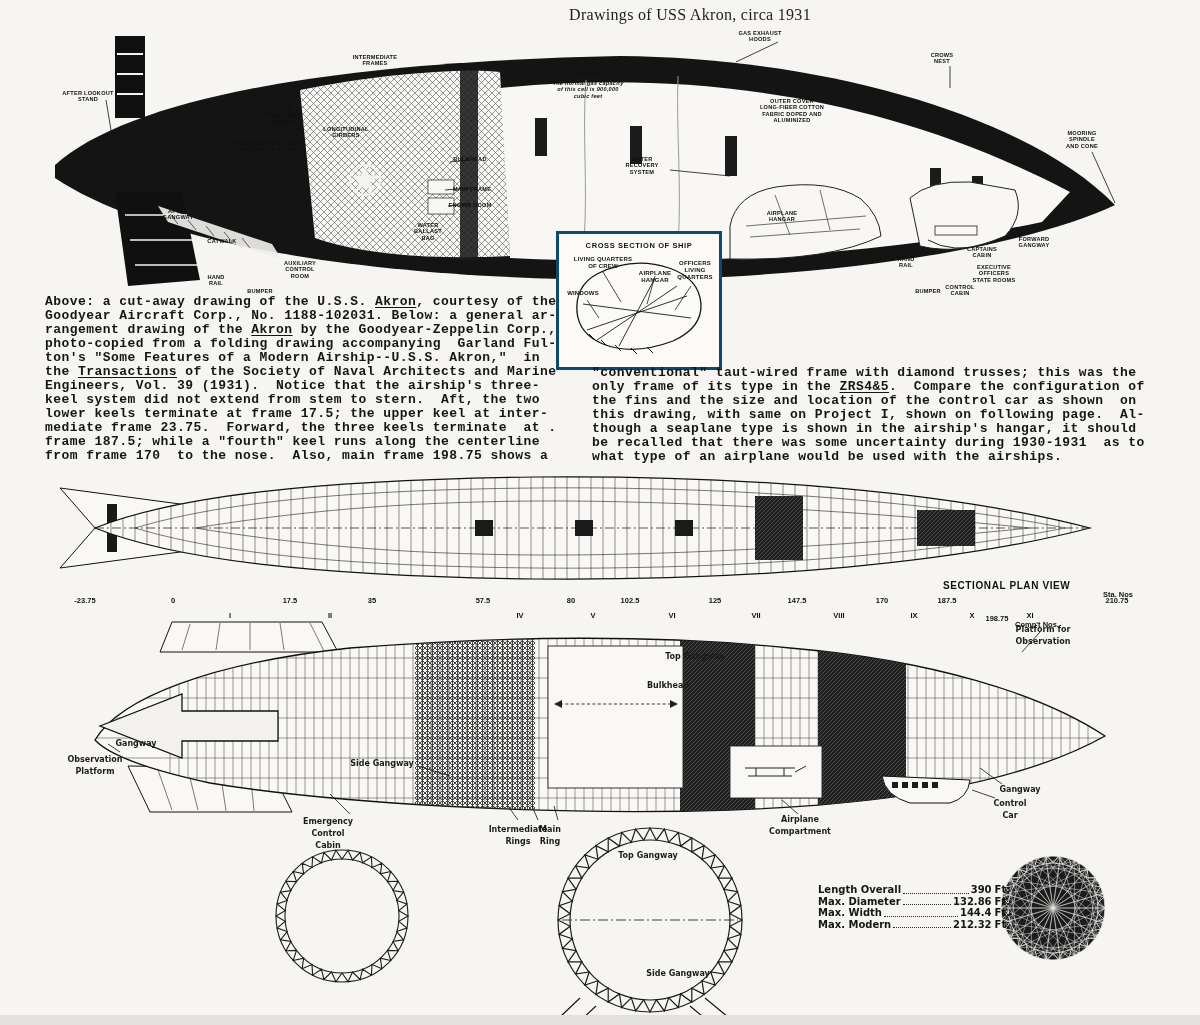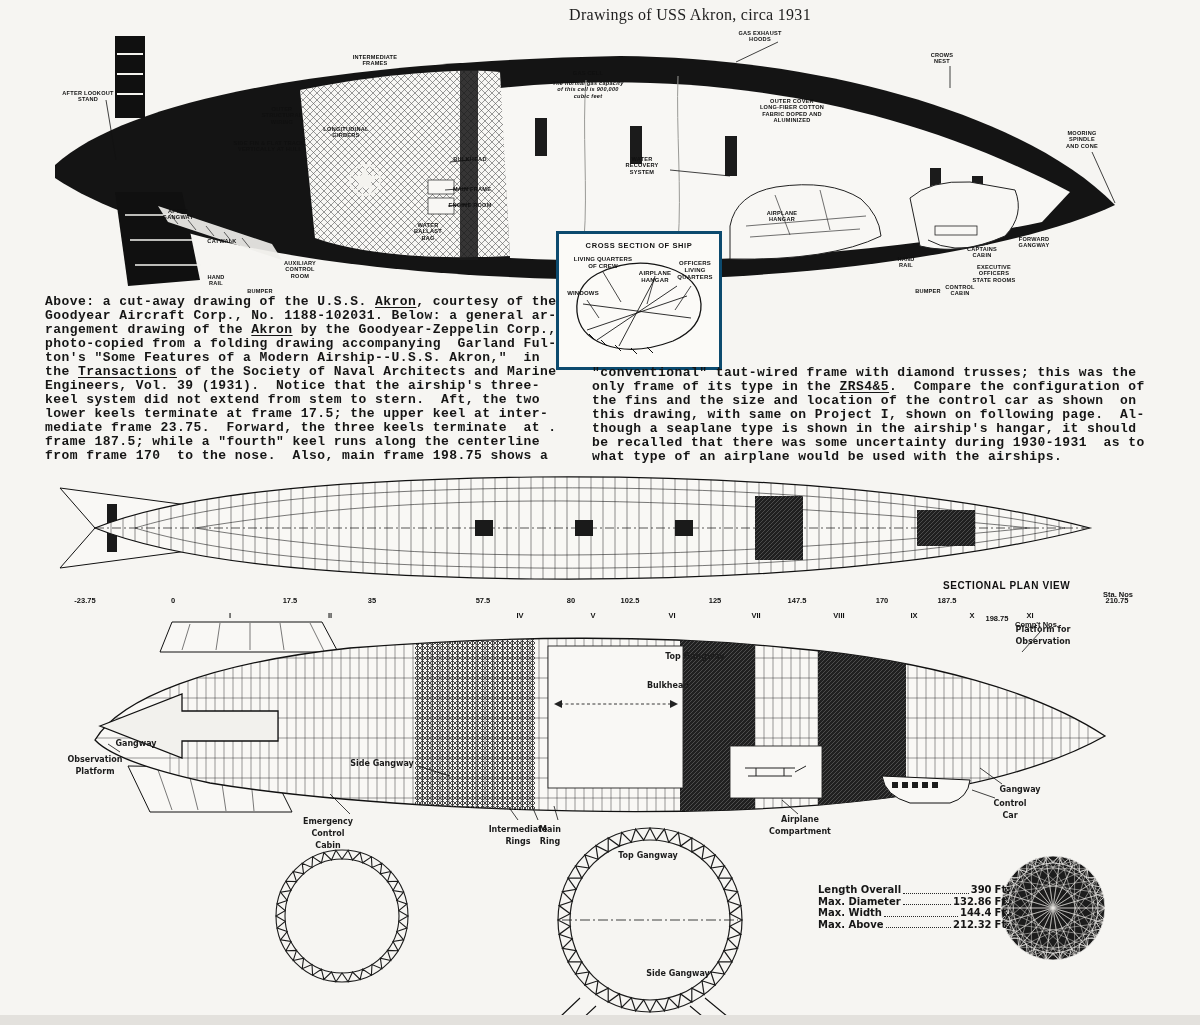--- a/index.html
+++ b/index.html
@@ -623,21 +623,21 @@
         <span>132.86</span>
         <span class="unit">Ft.</span>
       </div>
       <div class="dimrow">
         <span>Max. Width</span>
         <span class="fill"></span>
         <span>144.4</span>
         <span class="unit">Ft.</span>
       </div>
       <div class="dimrow">
-        <span>Max. Above</span>
+        <span>Max. Modern</span>
         <span class="fill"></span>
         <span>212.32</span>
         <span class="unit">Ft.</span>
       </div>
     </div>
 
   <div class="edge"></div>
 </div>
 
 </body></html>

